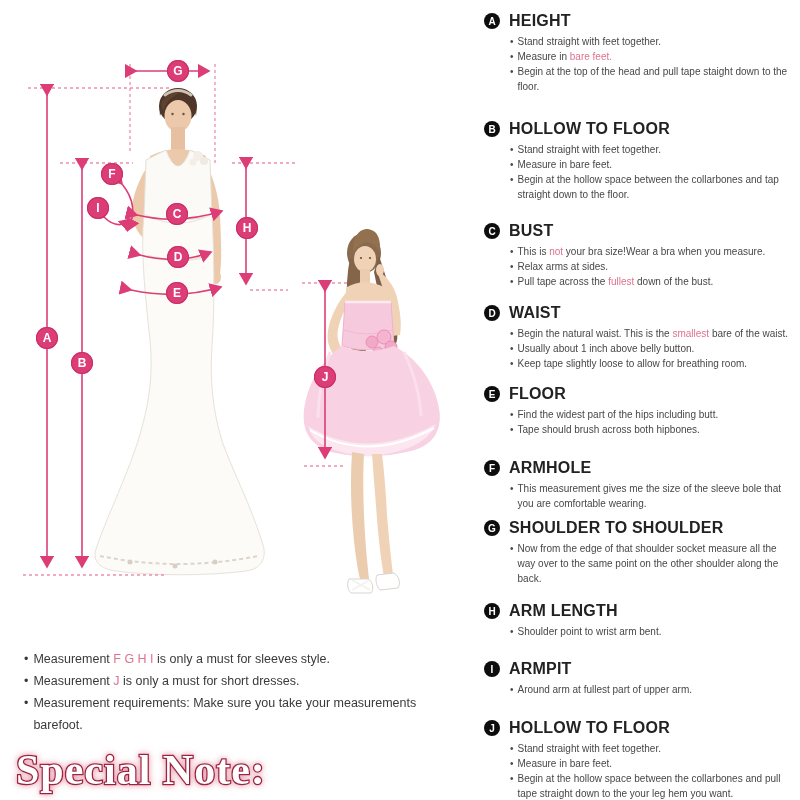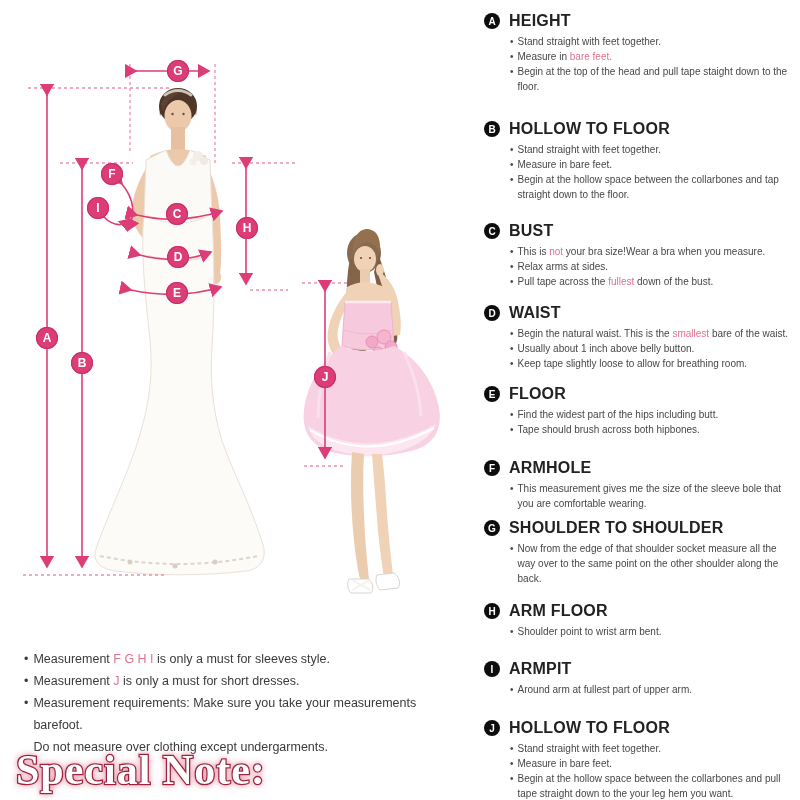--- a/index.html
+++ b/index.html
@@ -350,21 +350,21 @@
             <span class="bt"><span>Now from the edge of that shoulder socket measure all the way over to the same point on the other shoulder along the back.</span></span>
           </div>
       </div>
     </div>
 
     <div class="msec" style="top:602px;">
       <div class="msec-head">
         <span class="lcircle">
             <span>H</span>
           </span>
-        <span class="msec-title">ARM FLOOR</span>
+        <span class="msec-title">ARM LENGTH</span>
       </div>
       <div class="msec-bullets">
         <div class="bullet">
             <span class="dot">•</span>
             <span class="bt"><span>Shoulder point to wrist arm bent.</span></span>
           </div>
       </div>
     </div>
 
     <div class="msec" style="top:660px;">
@@ -410,21 +410,21 @@
     <div class="note">
       <span class="dot">•</span>
       <span class="bt"><span>Measurement </span><span class="hl">F G H I </span><span>is only a must for sleeves style.</span></span>
     </div>
     <div class="note">
       <span class="dot">•</span>
       <span class="bt"><span>Measurement </span><span class="hl">J</span><span> is only a must for short dresses.</span></span>
     </div>
     <div class="note">
       <span class="dot">•</span>
-      <span class="bt"><span>Measurement requirements: Make sure you take your measurements barefoot.</span><span class="block">Do not measure over clothing except undergarments.</span></span>
+      <span class="bt"><span>Measurement requirements: Make sure you take your measurements barefoot.</span></span>
     </div>
   </div>
 
   <div class="special">
     <svg width="340" height="60" viewBox="0 0 340 60">
       <text x="6" y="44" font-family="Liberation Serif, serif" font-size="42" font-weight="bold" letter-spacing="1" fill="#ffffff" stroke="#9c2440" stroke-width="2.6" style="paint-order:stroke fill;" filter="url(#glow)">Special Note:</text>
     </svg>
   </div>
 
 </div>

